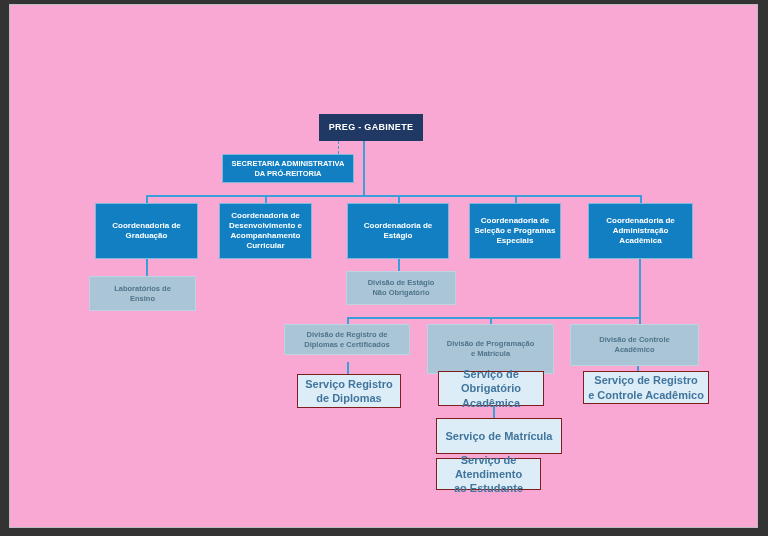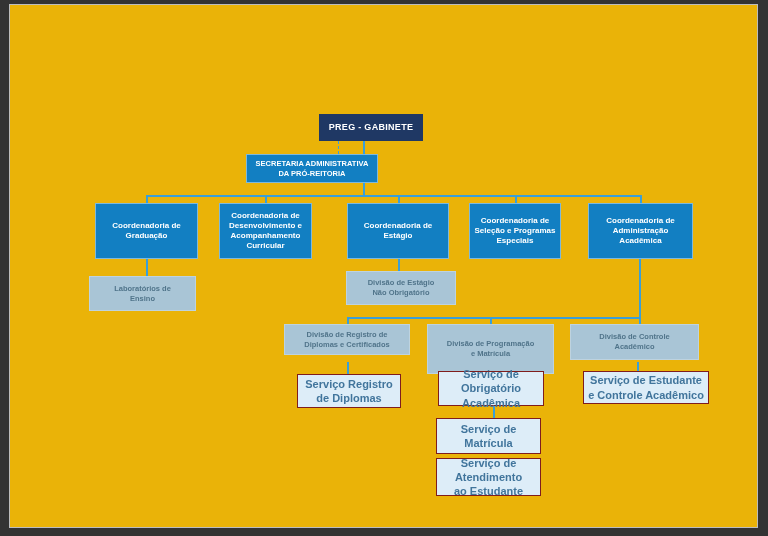--- a/index.html
+++ b/index.html
@@ -5,39 +5,38 @@
   html,body{margin:0;padding:0;}
   body{
     width:768px;height:536px;
     background:#333333;
     font-family:"Liberation Sans", sans-serif;
     position:relative;
     overflow:hidden;
   }
   .page{
     position:absolute;left:9px;top:4px;width:749px;height:524px;
-    background:#eab308;border:1px solid #bdbdbd;box-sizing:border-box;
+    background:#f9a8d4;border:1px solid #bdbdbd;box-sizing:border-box;
   }
   .node{
     position:absolute;display:flex;align-items:center;justify-content:center;
     text-align:center;white-space:pre-line;box-sizing:border-box;
     line-height:1.28;
   }
   .node.navy{
     background:#1f3864;color:#ffffff;font-weight:bold;font-size:9px;
     letter-spacing:.3px;
   }
   .node.blue{
     background:#127fc2;color:#ffffff;font-weight:bold;font-size:8px;
     border:1px solid #7db9dd;
   }
   .node.secretariat{
     background:#127fc2;color:#ffffff;font-weight:bold;font-size:7.5px;
     border:1px solid #7db9dd;
-    margin-left:24px;
   }
   .node.grayblue{
     background:#a9c5d6;color:#50748a;font-weight:bold;font-size:7.5px;
     border:1px solid #bed3df;
   }
   .node.lightblue{
     background:#ddedf8;color:#41759c;font-weight:bold;font-size:11px;
     border:1px solid #7f1d1d;
     text-align:center;
   }
@@ -94,26 +93,26 @@
 
   <div class="node grayblue" style="left:336px;top:266px;width:110px;height:34px">Divisão de Estágio
 Não Obrigatório</div>
   <div class="node grayblue" style="left:79px;top:271px;width:107px;height:35px">Laboratórios de
 Ensino</div>
 
   <div class="node grayblue" style="left:274px;top:319px;width:126px;height:31px">Divisão de Registro de
 Diplomas e Certificados</div>
   <div class="node grayblue" style="left:417px;top:319px;width:127px;height:50px">Divisão de Programação
 e Matrícula</div>
-  <div class="node grayblue" style="left:560px;top:319px;width:129px;height:36px">Divisão de Controle
+  <div class="node grayblue" style="left:560px;top:319px;width:129px;height:42px">Divisão de Controle
 Acadêmico</div>
 
   <div class="node lightblue" style="left:287px;top:369px;width:104px;height:34px">Serviço Registro
 de Diplomas</div>
   <div class="node lightblue" style="left:428px;top:366px;width:106px;height:35px">Serviço de Obrigatório
 Acadêmica</div>
-  <div class="node lightblue" style="left:426px;top:413px;width:105px;height:36px">Serviço de Matrícula</div>
-  <div class="node lightblue" style="left:426px;top:453px;width:105px;height:38px">Serviço de Atendimento
+  <div class="node lightblue" style="left:426px;top:413px;width:126px;height:36px">Serviço de Matrícula</div>
+  <div class="node lightblue" style="left:426px;top:453px;width:105px;height:32px">Serviço de Atendimento
 ao Estudante</div>
-  <div class="node lightblue" style="left:573px;top:366px;width:126px;height:33px">Serviço de Estudante
+  <div class="node lightblue" style="left:573px;top:366px;width:126px;height:33px">Serviço de Registro
 e Controle Acadêmico</div>
 
 </div>
 
 </body></html>

